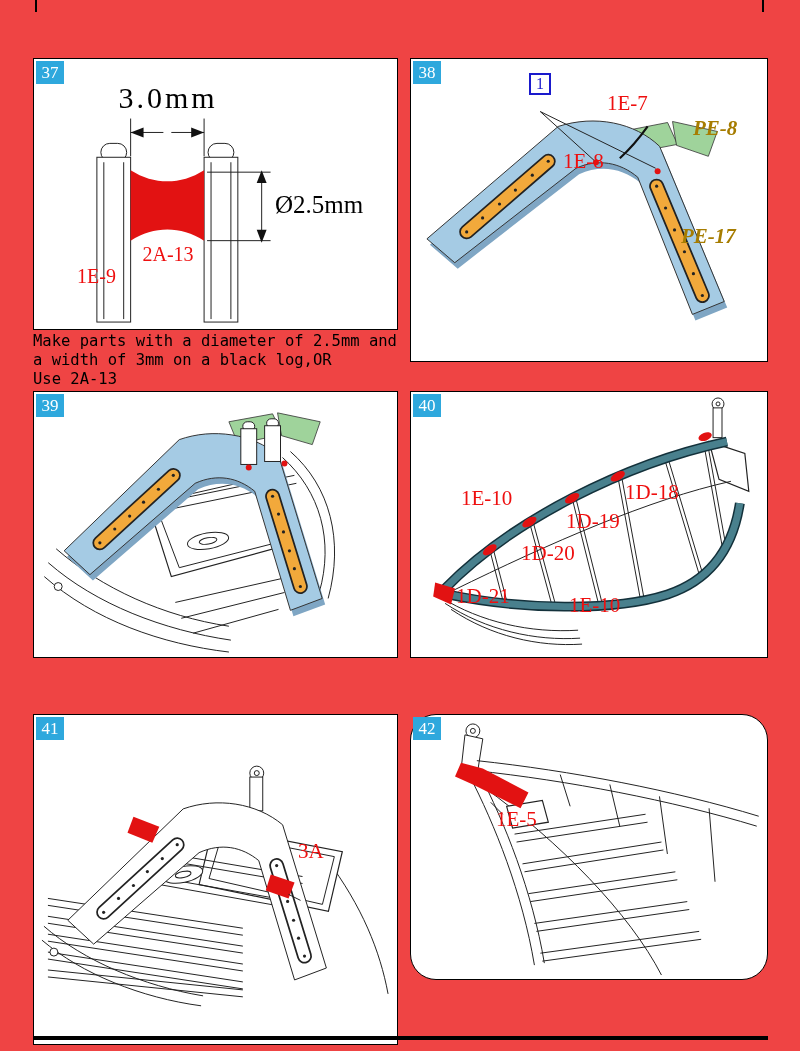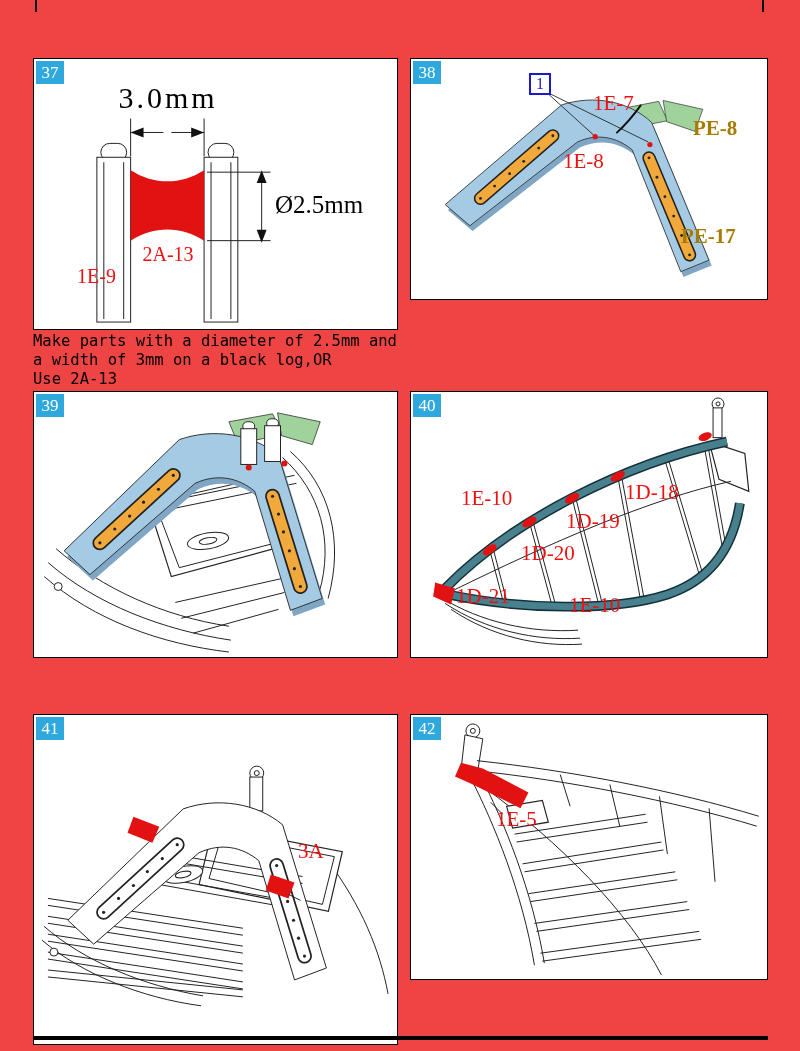--- a/index.html
+++ b/index.html
@@ -8,21 +8,21 @@
           font-family:"Liberation Serif", serif; overflow:hidden; }
   .crop-mark { position:absolute; top:0; width:2px; height:12px; background:#000; }
   .footer-rule { position:absolute; left:33px; top:1036px; width:735px; height:4px; background:#000; }
   .panel { position:absolute; border:1px solid #000; background:#fff; }
   .panel svg { position:absolute; inset:0; width:100%; height:100%; }
   .panel-num { position:absolute; top:2px; left:2px; width:28px; height:23px; z-index:3;
                background:var(--panel-tag,#2ea8dd); color:#fff; font-size:17px; line-height:23px;
                text-align:center; font-family:"Liberation Serif", serif; }
   .lbl { position:absolute; white-space:nowrap; z-index:2; font-family:"Liberation Serif", serif; }
   .lbl.red   { color:var(--label-red,#ee0f0f); font-size:21px; }
-  .lbl.olive { color:var(--label-olive,#a67c00); font-size:21px; font-weight:700; }
+  .lbl.olive { color:var(--label-olive,#a67c00); font-size:21px; font-weight:700;font-style:italic; }
   .lbl.dim   { color:#000;text-align:right; }
   .callout { position:absolute; z-index:3; width:22px; height:22px; background:#fff;
              border:2px solid var(--callout-blue,#1a1acc); color:var(--callout-blue,#1a1acc);
              font-size:16px; line-height:18px; text-align:center; }
   .note { position:absolute; left:33px; top:332px; width:390px; z-index:2; color:#000;
           font-family:"DejaVu Sans Mono", monospace; font-size:15.5px; line-height:19px; white-space:nowrap; }
   
   .ln  { fill:none; stroke:#222; stroke-width:1; }
   .fw  { fill:#fff; stroke:#222; stroke-width:1; }
   .fw2 { fill:#fff; stroke:#222; stroke-width:1.2; }
@@ -72,21 +72,21 @@
         <polygon class="arrowhead" points="229,112 224,125 234,125"></polygon>
         <polygon class="arrowhead" points="229,185 224,172 234,172"></polygon>
       </g>
     </svg>
     <span class="lbl dim" style="left:57px; top:22px; width:154px; text-align:center; font-size:30px; letter-spacing:3px;">3.0mm</span>
     <span class="lbl dim" style="left:241px; top:132px; font-size:25px;">Ø2.5mm</span>
     <span class="lbl red" style="left:94px; top:184px; width:80px; text-align:center; font-size:20px;">2A-13</span>
     <span class="lbl red" style="left:14px; top:206px; font-size:20px;margin-left:29px;">1E-9</span>
   </section>
 
-  <section class="panel" style="left:410px; top:58px; width:358px; height:242px;">
+  <section class="panel" style="left:410px; top:58px; width:358px; height:304px;">
     <div class="panel-num">38</div>
     <svg viewBox="0 0 358 272">
       <g>
         <path class="fgreen" d="M212,57 L258,48 L268,70 L221,79 Z"></path>
         <path class="fgreen" d="M263,47 L308,57 L299,82 L267,71 Z"></path>
       </g>
       <g>
         <path class="fblueshadow" transform="translate(3,6)" d="M16,165 L148,52 C185,40 225,48 250,72 L315,228 L283,241 L228,103 C210,88 188,84 166,94 L44,189 Z"></path>
         <path class="fblue" d="M16,165 L148,52 C185,40 225,48 250,72 L315,228 L283,241 L228,103 C210,88 188,84 166,94 L44,189 Z"></path>
       </g>
@@ -113,21 +113,21 @@
       <g>
         <circle class="fred" cx="186" cy="88" r="3"></circle>
         <circle class="fred" cx="248" cy="97" r="3"></circle>
       </g>
       <g>
         <path class="ln" d="M130,37 L184,86 M130,37 L246,94"></path>
         <path d="M238,52 C228,66 220,75 210,84" stroke="#111" stroke-width="2.2" fill="none"></path>
       </g>
     </svg>
     <div class="callout" style="left:118px; top:14px;">1</div>
-    <span class="lbl red" style="left:182px; top:32px;">1E-7</span>
+    <span class="lbl red" style="left:196px; top:32px;">1E-7</span>
     <span class="lbl olive" style="left:282px; top:57px;">PE-8</span>
     <span class="lbl red" style="left:152px; top:90px;">1E-8</span>
     <span class="lbl olive" style="left:270px; top:165px;">PE-17</span>
   </section>
 
   <div class="note">
     <div>Make parts with a diameter of 2.5mm and</div>
     <div>a width of 3mm on a black log,OR</div>
     <div>Use 2A-13</div>
   </div>
@@ -286,21 +286,21 @@
       </g>
       <g>
         <path class="fred" d="M100,70 L126,80 L119,96 L94,86 Z"></path>
         <path class="fred" d="M238,128 L262,136 L256,152 L233,144 Z"></path>
         <path class="ln" d="M256,148 L268,154"></path>
       </g>
     </svg>
     <span class="lbl red" style="left:264px; top:124px;">3A</span>
   </section>
 
-  <section class="panel" style="left:410px; top:714px; width:358px; height:266px;">
+  <section class="panel" style="left:410px; top:714px; width:358px; height:266px;border-radius:26px;">
     <div class="panel-num">42</div>
     <svg viewBox="0 0 358 266">
       <g>
         <circle class="fw" cx="62" cy="16" r="7"></circle>
           <circle class="ln" cx="62" cy="16" r="2.5"></circle>
         <path class="fw" d="M54,20 L72,24 L66,62 L50,56 Z"></path>
       </g>
       <g>
         <path class="ln" d="M66,46 C160,56 265,76 350,102"></path>
         <path class="ln" d="M64,56 C158,66 262,86 348,112"></path>

